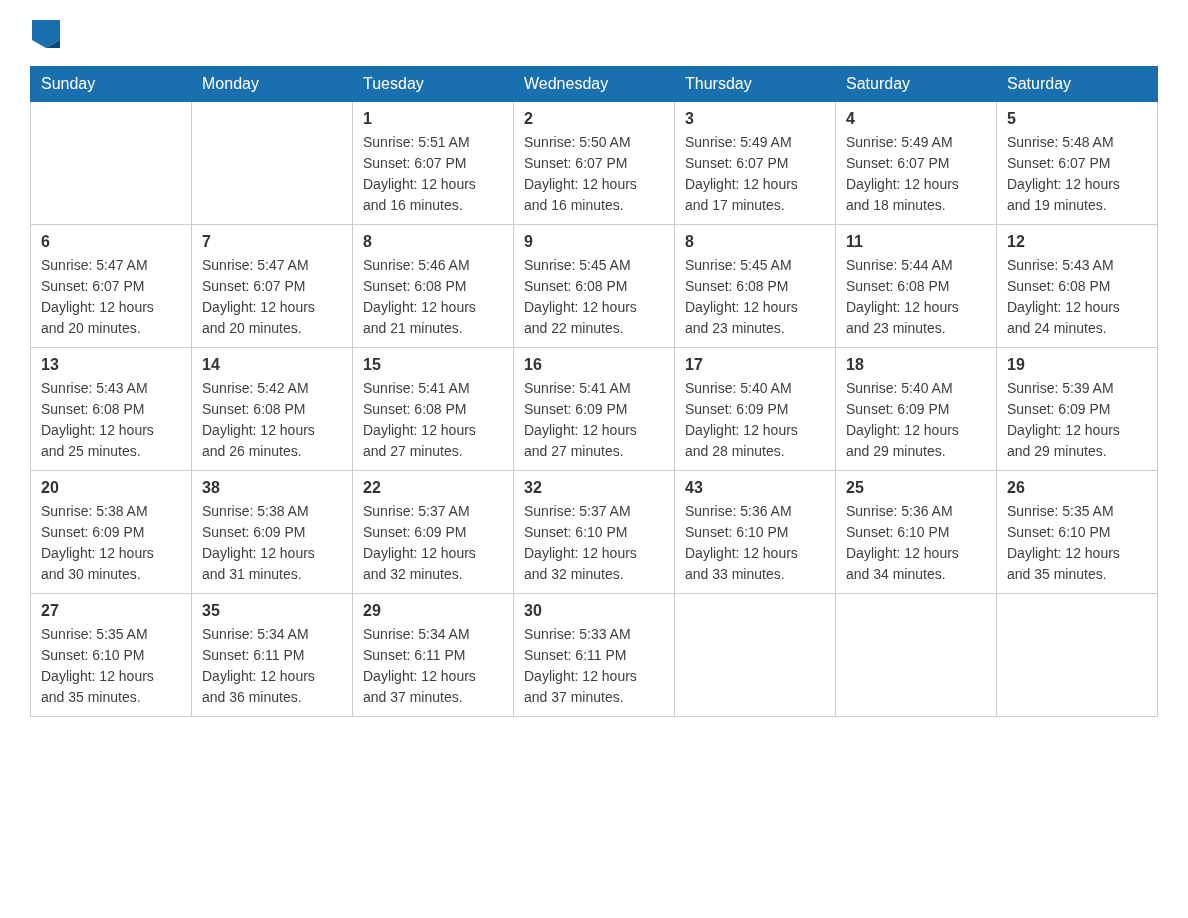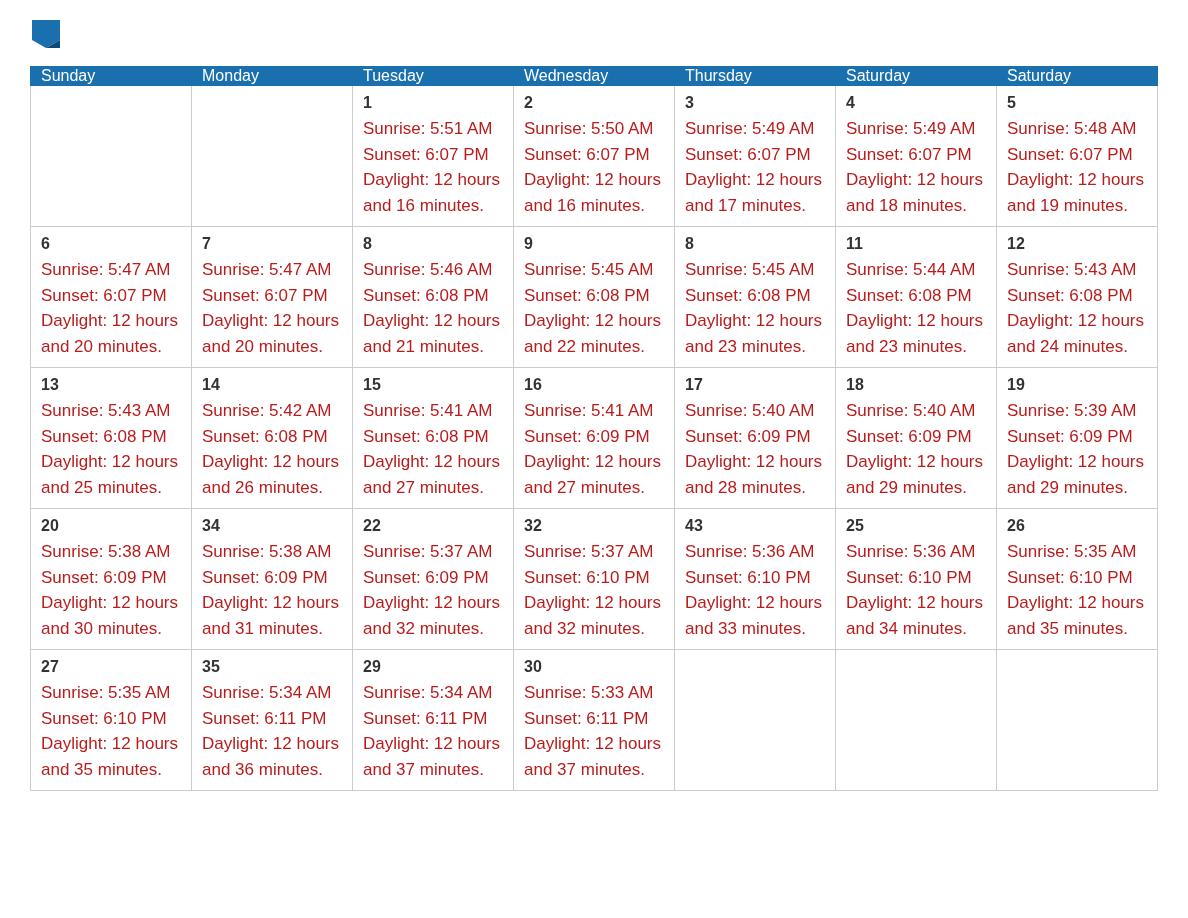--- a/index.html
+++ b/index.html
@@ -54,41 +54,41 @@
     .calendar-table {
       width: 100%;
       border-collapse: collapse;
       border: 1px solid #aaa;
     }
     .calendar-table th {
       background-color: #1a6faf;
       color: #fff;
       font-size: 16px;
       font-weight: normal;
-      padding: 0 10px;
+      padding: 8px 10px;
       text-align: left;
       border: 1px solid #1a6faf;
     }
     .calendar-table td {
       vertical-align: top;
       border: 1px solid #ccc;
       padding: 8px 10px;
       width: 14.28%;
       min-height: 100px;
     }
     .day-number {
       font-size: 16px;
       font-weight: bold;
       color: #333;
       display: block;
       margin-bottom: 4px;
     }
     .day-info {
-      font-size: 17px;
-      color: #b91c1c;
+      font-size: 14px;
+      color: #404040;
       line-height: 1.5;
     }
     .empty-cell {
       background: #fff;
     }
     tr.week-row td {
       height: 110px;
     }
   </style>
 </head>
@@ -207,21 +207,21 @@
           <span class="day-number">19</span>
           <div class="day-info">Sunrise: 5:39 AM<br>Sunset: 6:09 PM<br>Daylight: 12 hours<br>and 29 minutes.</div>
         </td>
       </tr>
       <tr class="week-row">
         <td>
           <span class="day-number">20</span>
           <div class="day-info">Sunrise: 5:38 AM<br>Sunset: 6:09 PM<br>Daylight: 12 hours<br>and 30 minutes.</div>
         </td>
         <td>
-          <span class="day-number">34</span>
+          <span class="day-number">38</span>
           <div class="day-info">Sunrise: 5:38 AM<br>Sunset: 6:09 PM<br>Daylight: 12 hours<br>and 31 minutes.</div>
         </td>
         <td>
           <span class="day-number">22</span>
           <div class="day-info">Sunrise: 5:37 AM<br>Sunset: 6:09 PM<br>Daylight: 12 hours<br>and 32 minutes.</div>
         </td>
         <td>
           <span class="day-number">32</span>
           <div class="day-info">Sunrise: 5:37 AM<br>Sunset: 6:10 PM<br>Daylight: 12 hours<br>and 32 minutes.</div>
         </td>

